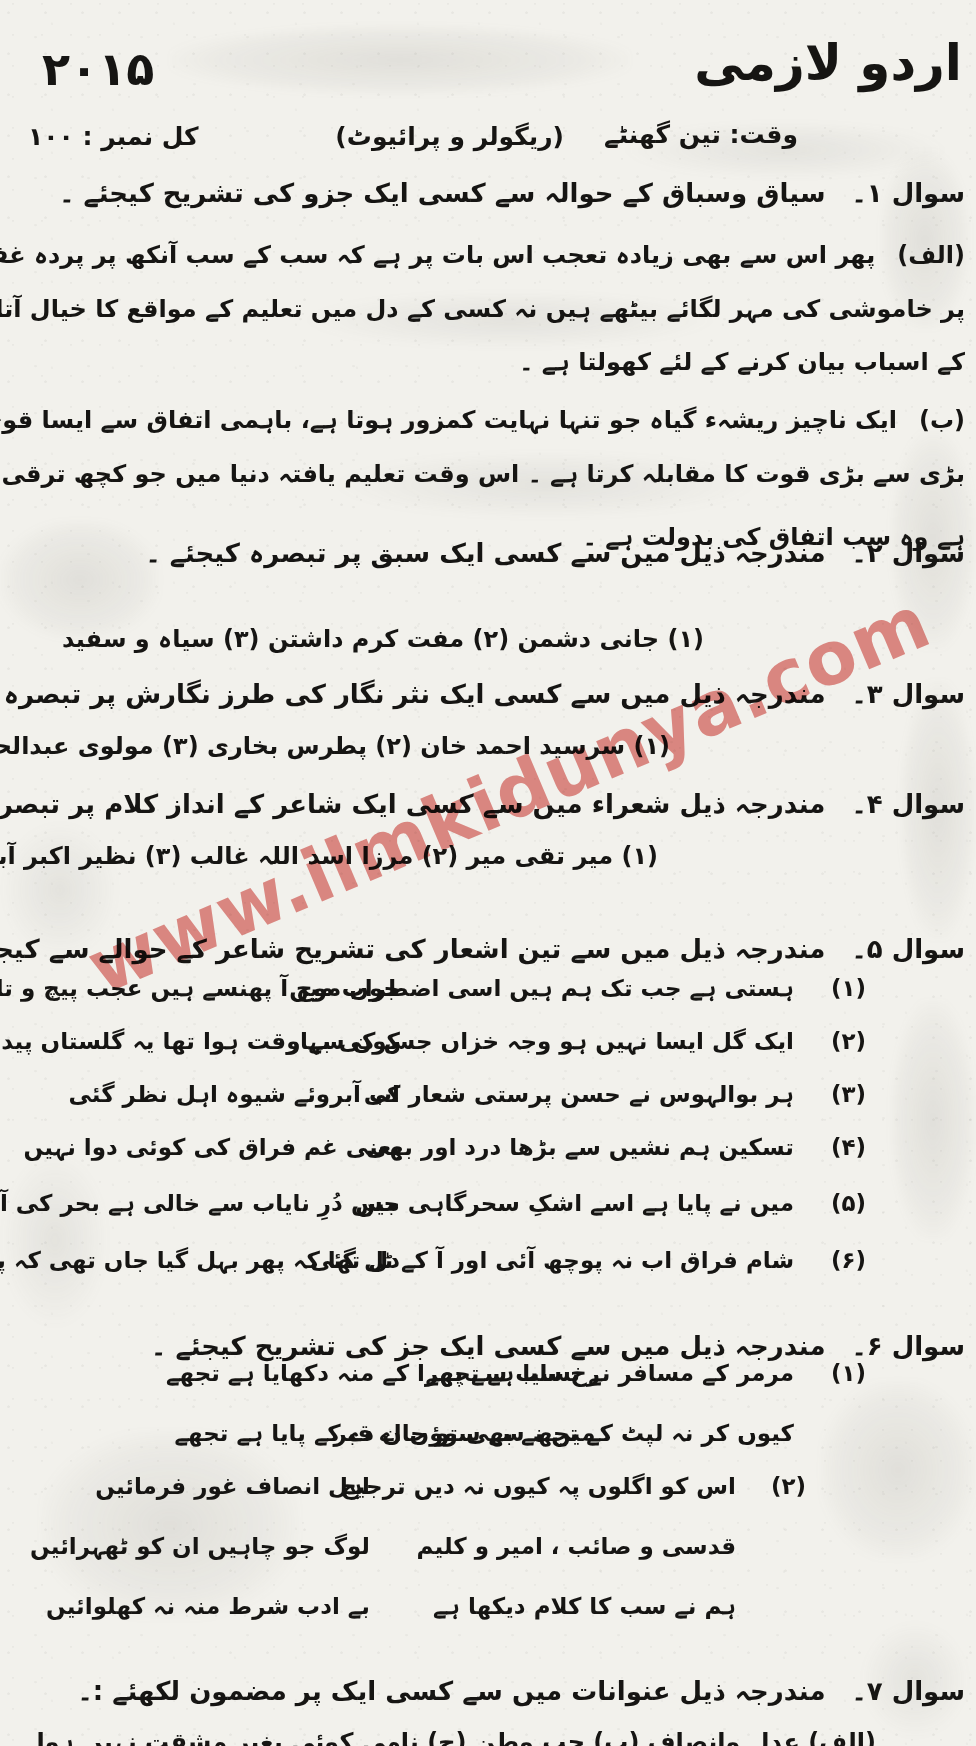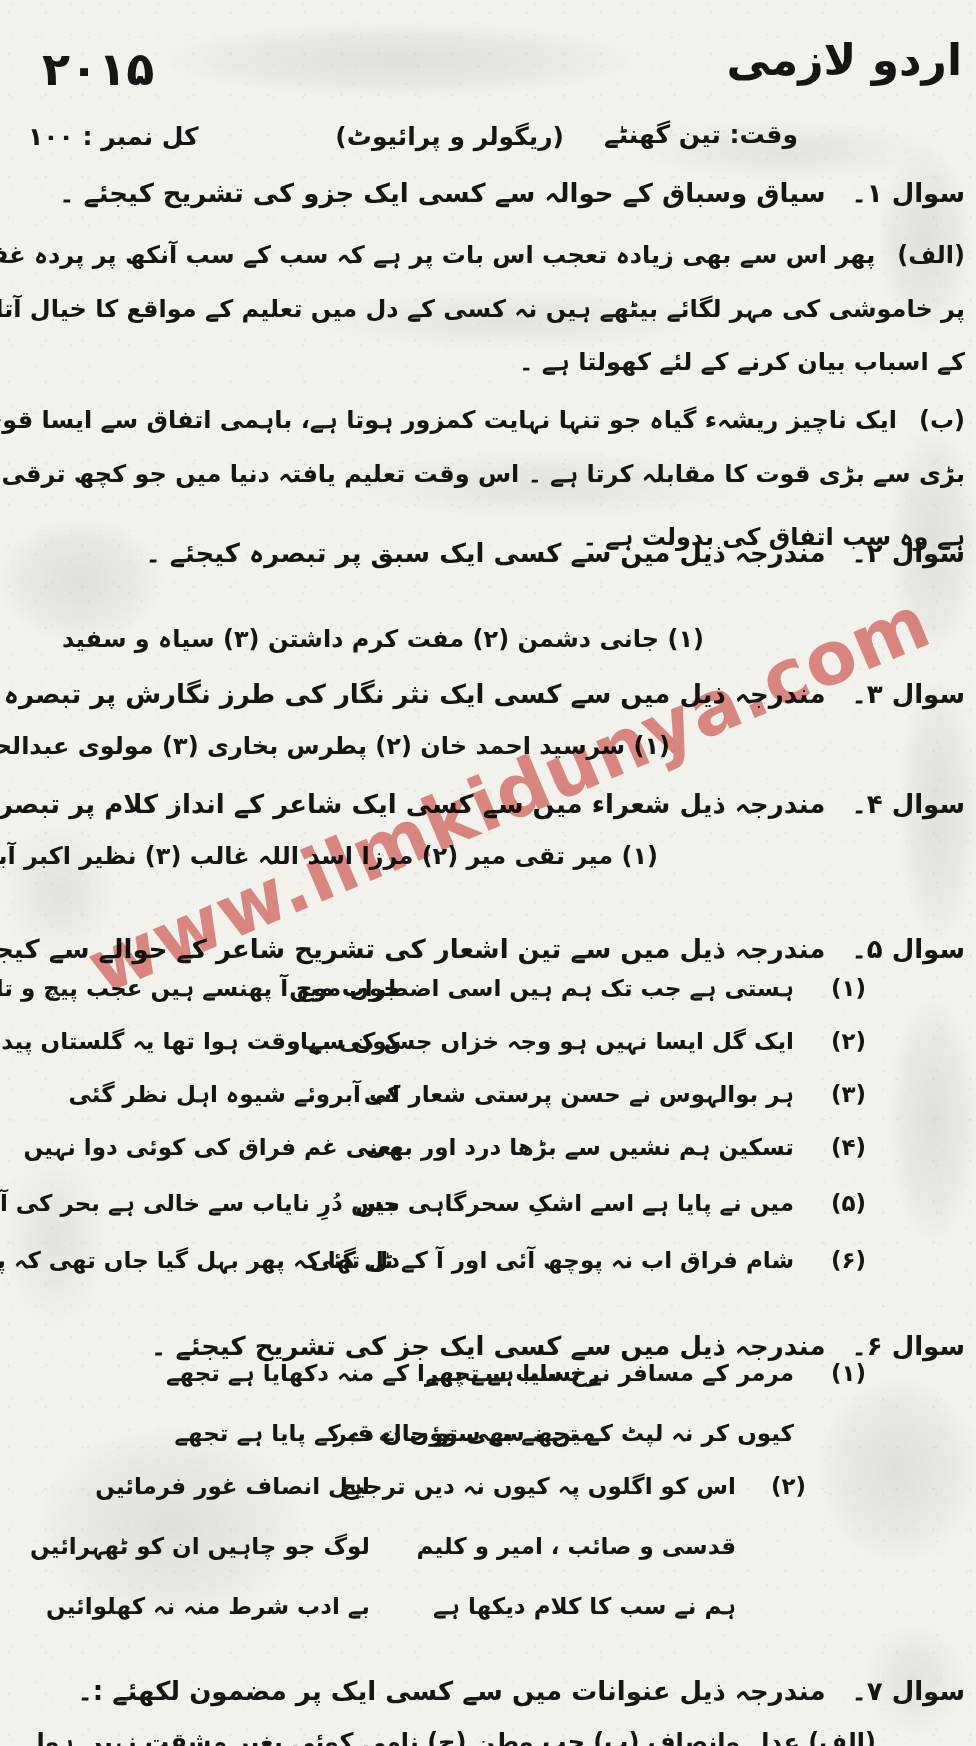--- a/index.html
+++ b/index.html
@@ -12,21 +12,21 @@
       radial-gradient(circle at 45% 12%, rgba(60,60,55,0.05) 0 .8px, transparent 1.2px),
       radial-gradient(circle at 85% 55%, rgba(60,60,55,0.04) 0 1px, transparent 1.4px);
     background-size:37px 41px,53px 47px,29px 31px,61px 43px;
     overflow:hidden;
     font-family:"DejaVu Sans",sans-serif;
     direction:rtl;
     color:#161513;
   }
   .t{position:absolute;white-space:nowrap;font-weight:700;margin-top:28px;}
   .year{font-size:46px;letter-spacing:2px;}
-  .title{font-size:44px;}
+  .title{font-size:50px;}
   .meta{font-size:25px;}
   .qh{font-size:26px;}
   .qh .qlabel{margin-left:26px;}
   .body-line{font-size:24px;}
   .body-line .plabel{margin-left:22px;}
   .opts{font-size:24px;}
   .row{position:absolute;left:0;right:0;height:42px;}
   .row .num{position:absolute;top:0;font-size:23px;font-weight:700;white-space:nowrap;}
   .row .first{position:absolute;top:0;font-size:23px;font-weight:700;white-space:nowrap;}
   .row .second{position:absolute;top:0;font-size:23px;font-weight:700;white-space:nowrap;}

